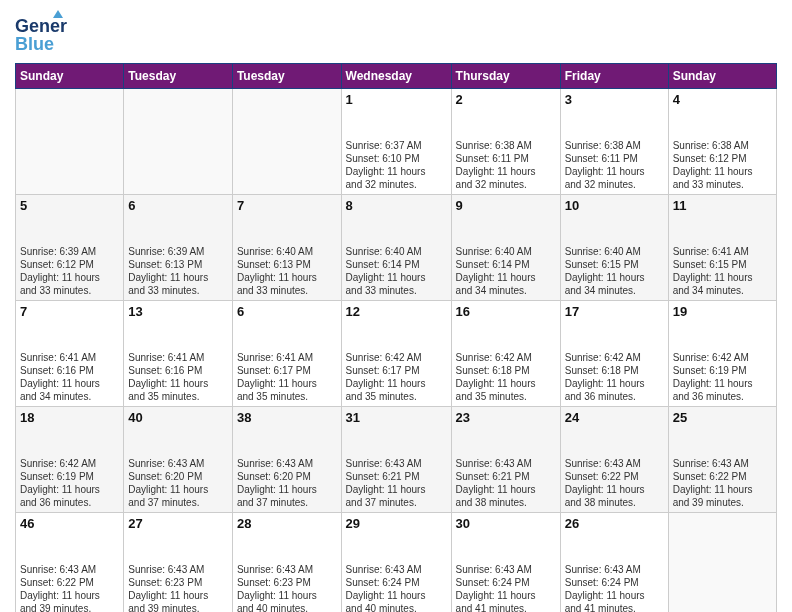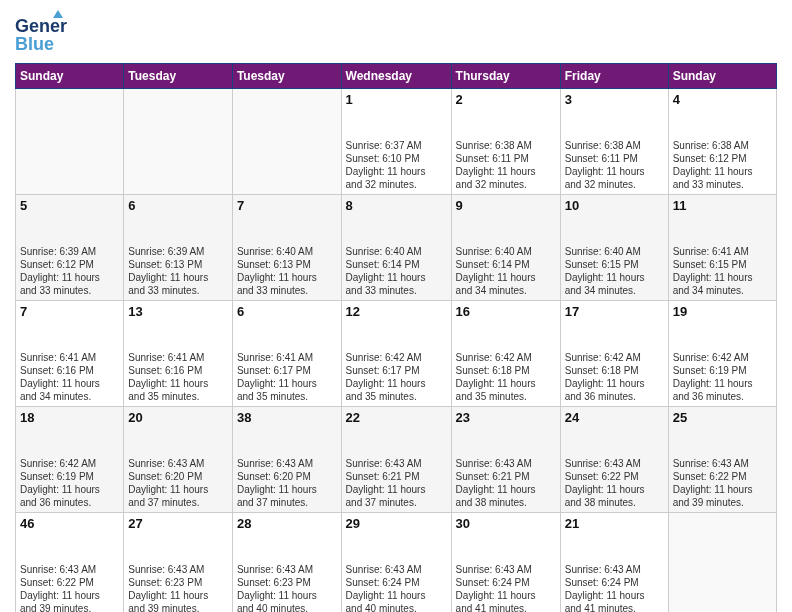--- a/index.html
+++ b/index.html
@@ -247,35 +247,35 @@
         </tr>
         <tr>
           <td>
             <span class="day-num">18</span>
             <div class="day-info" style="white-space: pre-line;">Sunrise: 6:42 AM
 Sunset: 6:19 PM
 Daylight: 11 hours
 and 36 minutes.</div>
           </td>
           <td>
-            <span class="day-num">20</span>
+            <span class="day-num">40</span>
             <div class="day-info" style="white-space: pre-line;">Sunrise: 6:43 AM
 Sunset: 6:20 PM
 Daylight: 11 hours
 and 37 minutes.</div>
           </td>
           <td>
             <span class="day-num">38</span>
             <div class="day-info" style="white-space: pre-line;">Sunrise: 6:43 AM
 Sunset: 6:20 PM
 Daylight: 11 hours
 and 37 minutes.</div>
           </td>
           <td>
-            <span class="day-num">22</span>
+            <span class="day-num">31</span>
             <div class="day-info" style="white-space: pre-line;">Sunrise: 6:43 AM
 Sunset: 6:21 PM
 Daylight: 11 hours
 and 37 minutes.</div>
           </td>
           <td>
             <span class="day-num">23</span>
             <div class="day-info" style="white-space: pre-line;">Sunrise: 6:43 AM
 Sunset: 6:21 PM
 Daylight: 11 hours
@@ -326,21 +326,21 @@
 and 40 minutes.</div>
           </td>
           <td>
             <span class="day-num">30</span>
             <div class="day-info" style="white-space: pre-line;">Sunrise: 6:43 AM
 Sunset: 6:24 PM
 Daylight: 11 hours
 and 41 minutes.</div>
           </td>
           <td>
-            <span class="day-num">21</span>
+            <span class="day-num">26</span>
             <div class="day-info" style="white-space: pre-line;">Sunrise: 6:43 AM
 Sunset: 6:24 PM
 Daylight: 11 hours
 and 41 minutes.</div>
           </td>
           <td class="empty-cell"></td>
         </tr>
       </tbody>
   </table>
 </div>

